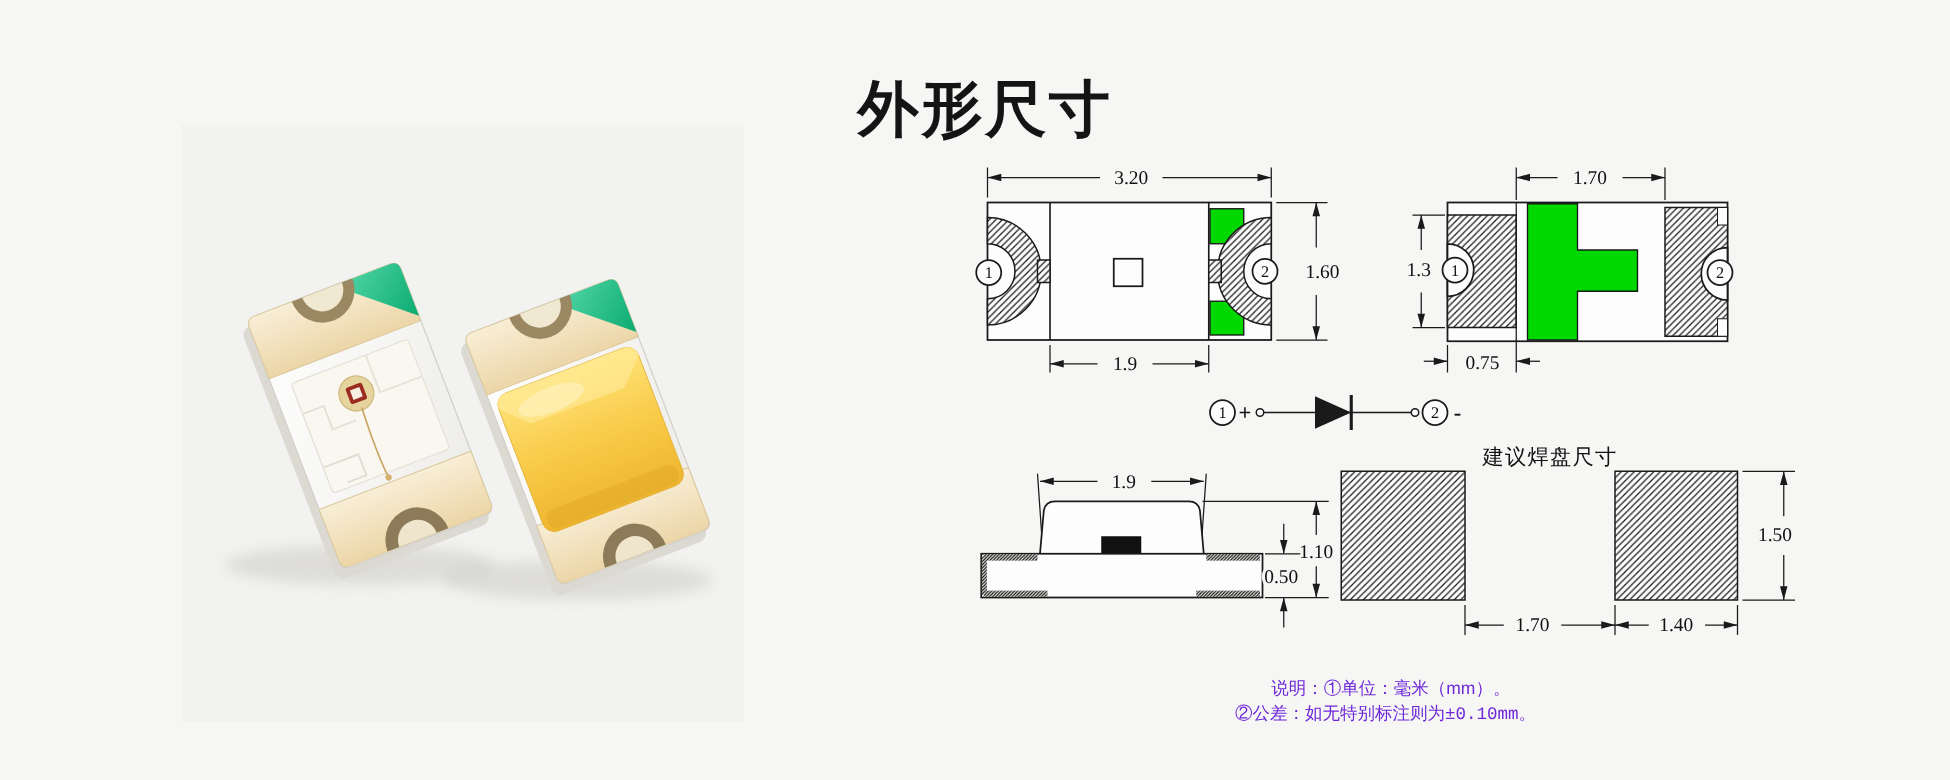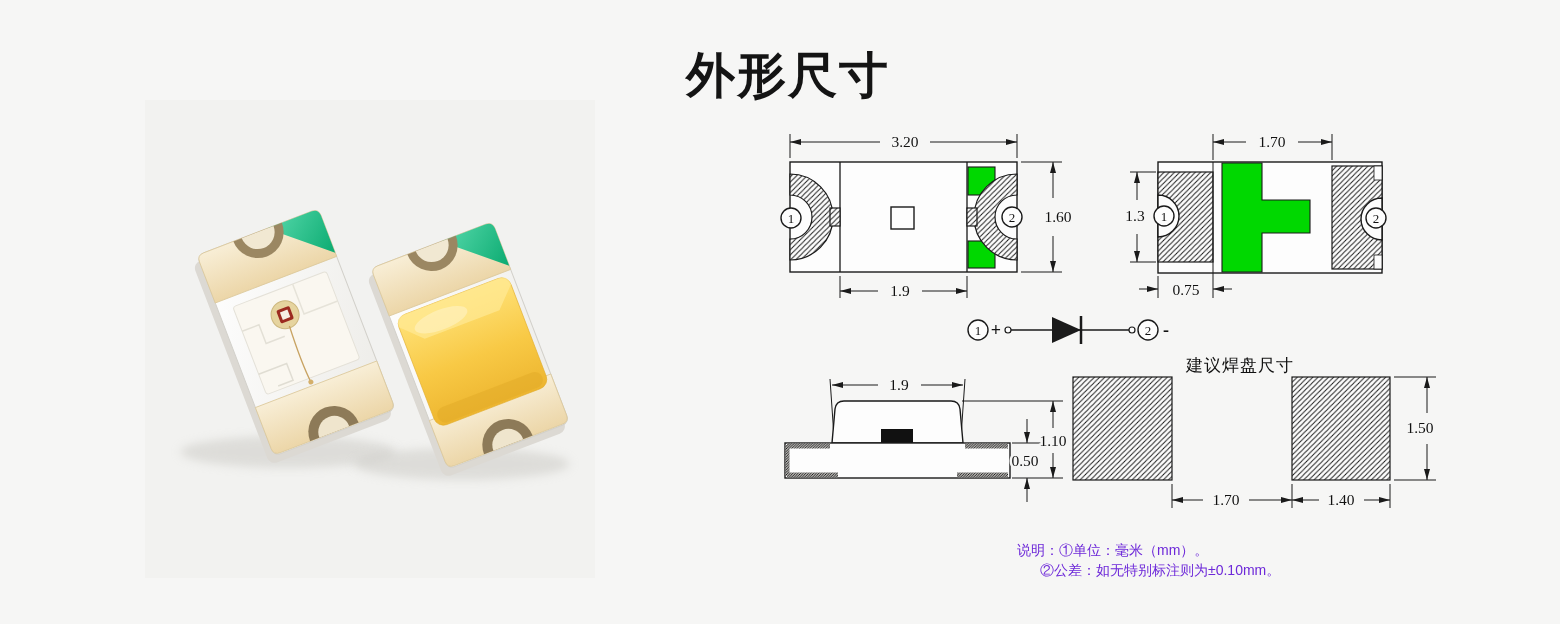--- a/index.html
+++ b/index.html
@@ -1,23 +1,23 @@
 <!DOCTYPE html>
 <html><head>
 <meta charset="utf-8">
 <style>
   html,body{margin:0;padding:0;}
   body{width:1560px;height:624px;position:relative;overflow:hidden;
        background:#f6f6f5;font-family:"Liberation Sans",sans-serif;}
   .stage{position:absolute;inset:0;width:1560px;height:624px;}
-  .page-title{position:absolute;left:686px;top:43px;font-size:49px;font-weight:bold;
+  .page-title{position:absolute;left:686px;top:55px;font-size:49px;font-weight:bold;
               color:#141414;letter-spacing:2px;white-space:nowrap;}
   .note-line{position:absolute;font-size:14px;color:#6d28d9;white-space:nowrap;}
   .note1{left:1017px;top:542px;}
-  .note2{left:1040px;top:562px;}
+  .note2{left:988px;top:562px;font-family:Liberation Mono, monospace;}
   svg text{user-select:none;}
   .dtx{font-family:"Liberation Serif",serif;font-size:15.5px;fill:#111;text-anchor:middle;
        paint-order:stroke;stroke:#f6f6f5;stroke-width:5px;stroke-linejoin:round;}
   .ptx{font-family:"Liberation Serif",serif;font-size:13px;fill:#111;text-anchor:middle;}
   .htx{font-family:"Liberation Serif",serif;font-size:17px;fill:#111;text-anchor:middle;letter-spacing:1px;}
   .ol{fill:#fdfdfd;stroke:#1a1a1a;stroke-width:1.4;}
   .ln{stroke:#1a1a1a;stroke-width:1.3;fill:none;}
   .dim{stroke:#1a1a1a;stroke-width:1;fill:none;}
   .grn{fill:#00d800;stroke:#1a1a1a;stroke-width:1.1;}
   .hat{fill:url(#hatch);stroke:#1a1a1a;stroke-width:1.2;}

